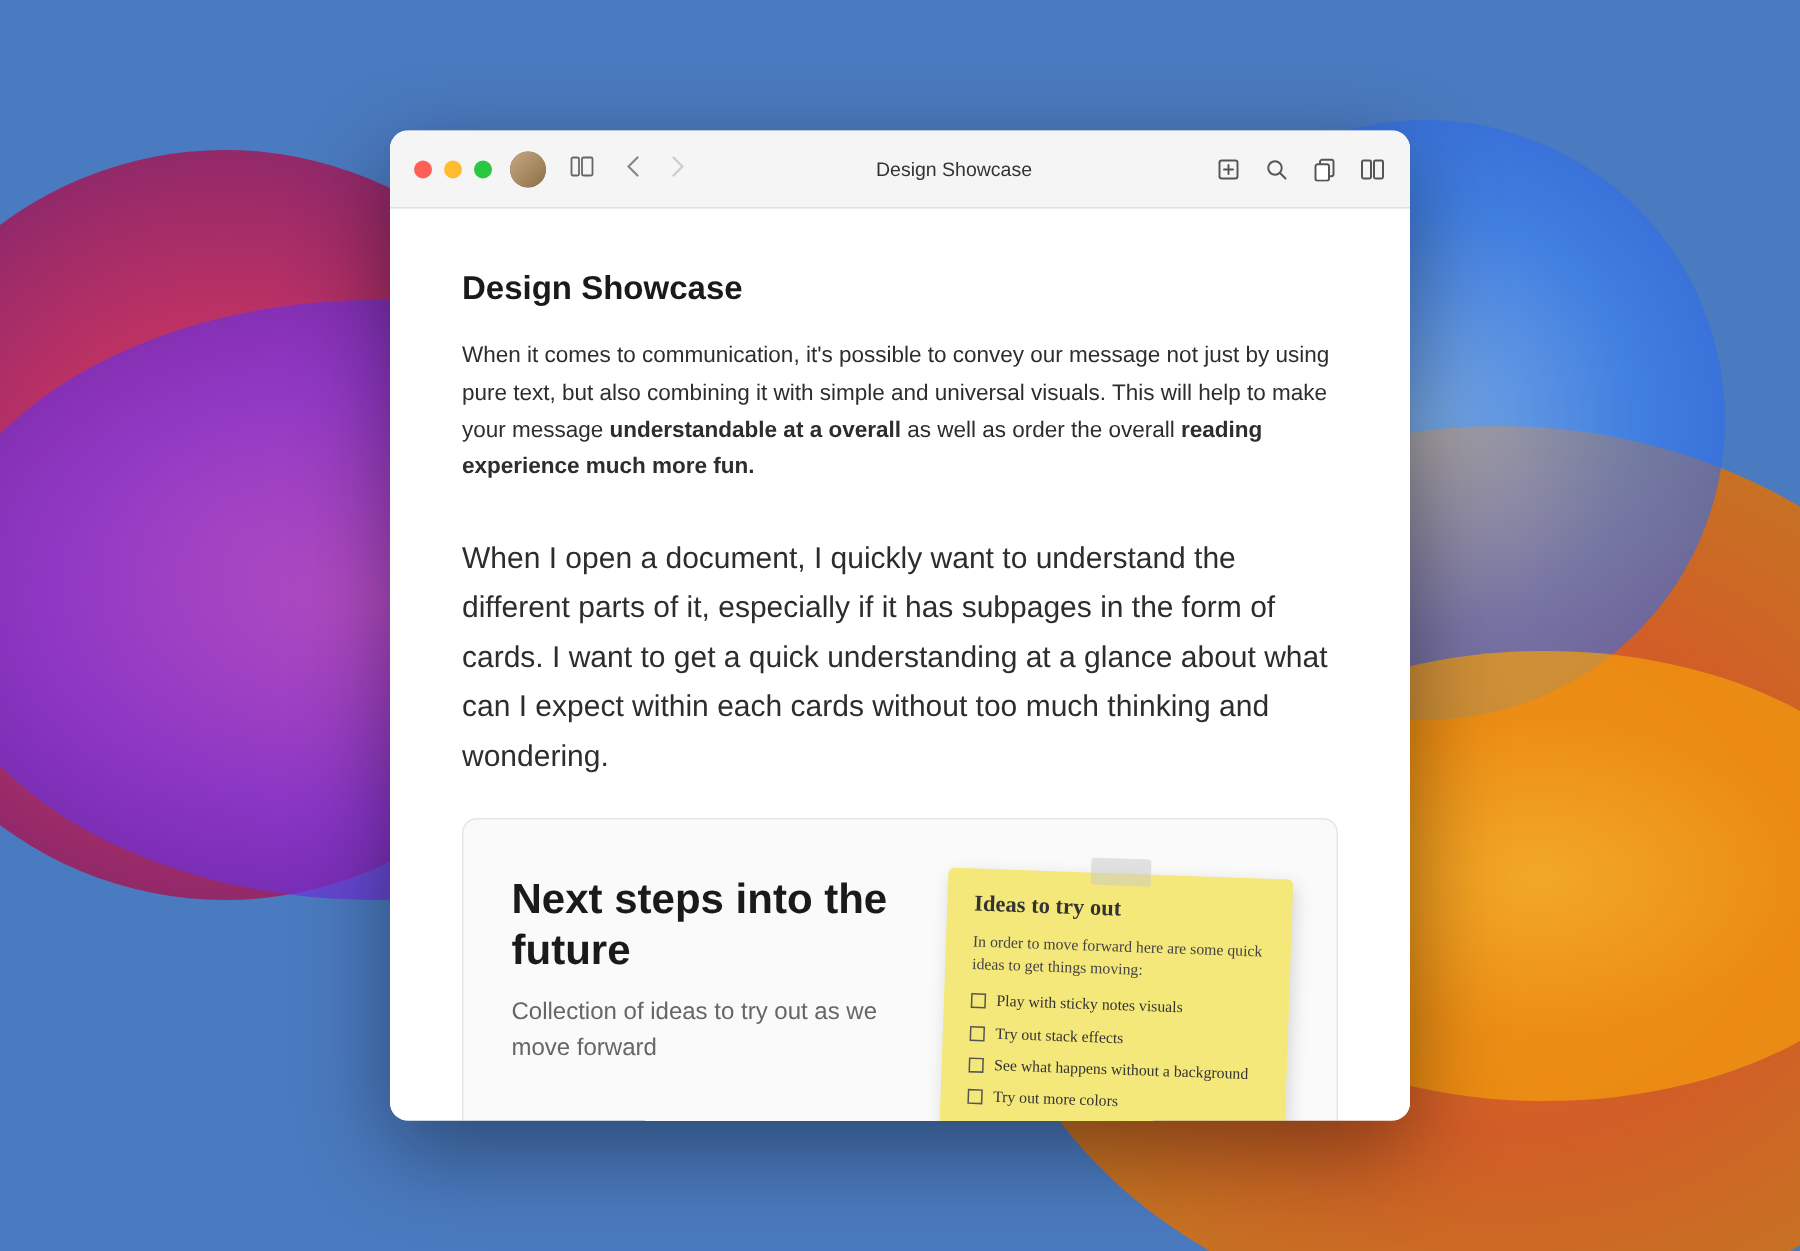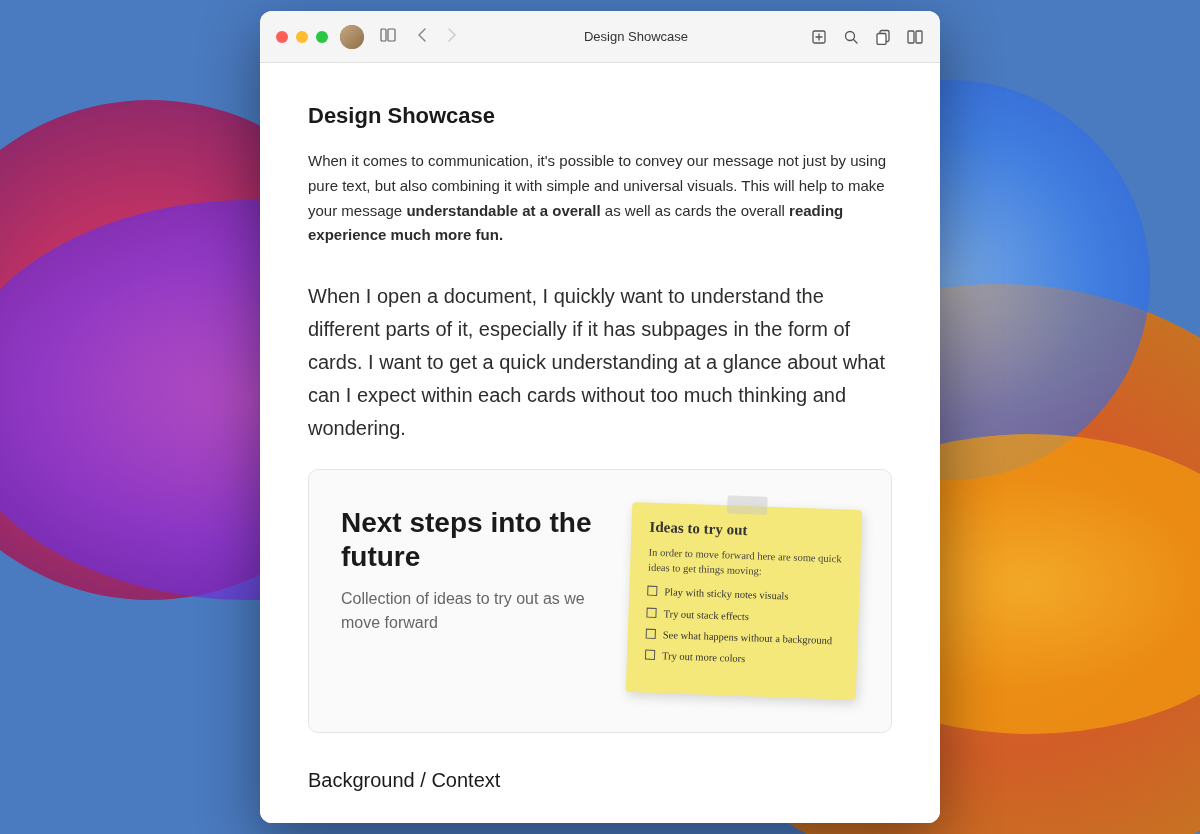--- a/index.html
+++ b/index.html
@@ -60,21 +60,21 @@
       background: radial-gradient(ellipse, #fbbf24 0%, #f59e0b 50%);
       border-radius: 50%;
       right: -80px; bottom: 100px;
       opacity: 0.7;
     }
 
     
     .window {
       position: relative;
       width: 680px;
-      height: 812px;
+      height: 660px;
       background: #ffffff;
       border-radius: 12px;
       box-shadow: 0 20px 60px rgba(0,0,0,0.4);
       overflow: hidden;
       display: flex;
       flex-direction: column;
       z-index: 10;
     }
 
     
@@ -350,21 +350,21 @@
         </svg>
       </div>
     </div>
   </div>
 
   <div class="content">
 
     <h1 class="page-title">Design Showcase</h1>
 
     <p class="intro-text">
-      <span>When it comes to communication, it's possible to convey our message not just by using pure text, but also combining it with simple and universal visuals. This will help to make your message </span><strong>understandable at a overall</strong><span> as well as cards the overall </span><strong>reading experience much more fun.</strong>
+      <span>When it comes to communication, it's possible to convey our message not just by using pure text, but also combining it with simple and universal visuals. This will help to make your message </span><strong>understandable at a overall</strong><span> as well as order the overall </span><strong>reading experience much more fun.</strong>
     </p>
 
 
     <p class="body-text">When I open a document, I quickly want to understand the different parts of it, especially if it has subpages in the form of cards. I want to get a quick understanding at a glance about what can I expect within each cards without too much thinking and wondering.</p>
 
     <div class="card">
       <div class="card-text-side">
         <h3 class="card-heading">Next steps into the future</h3>
         <p class="card-subtext">Collection of ideas to try out as we move forward</p>
       </div>

